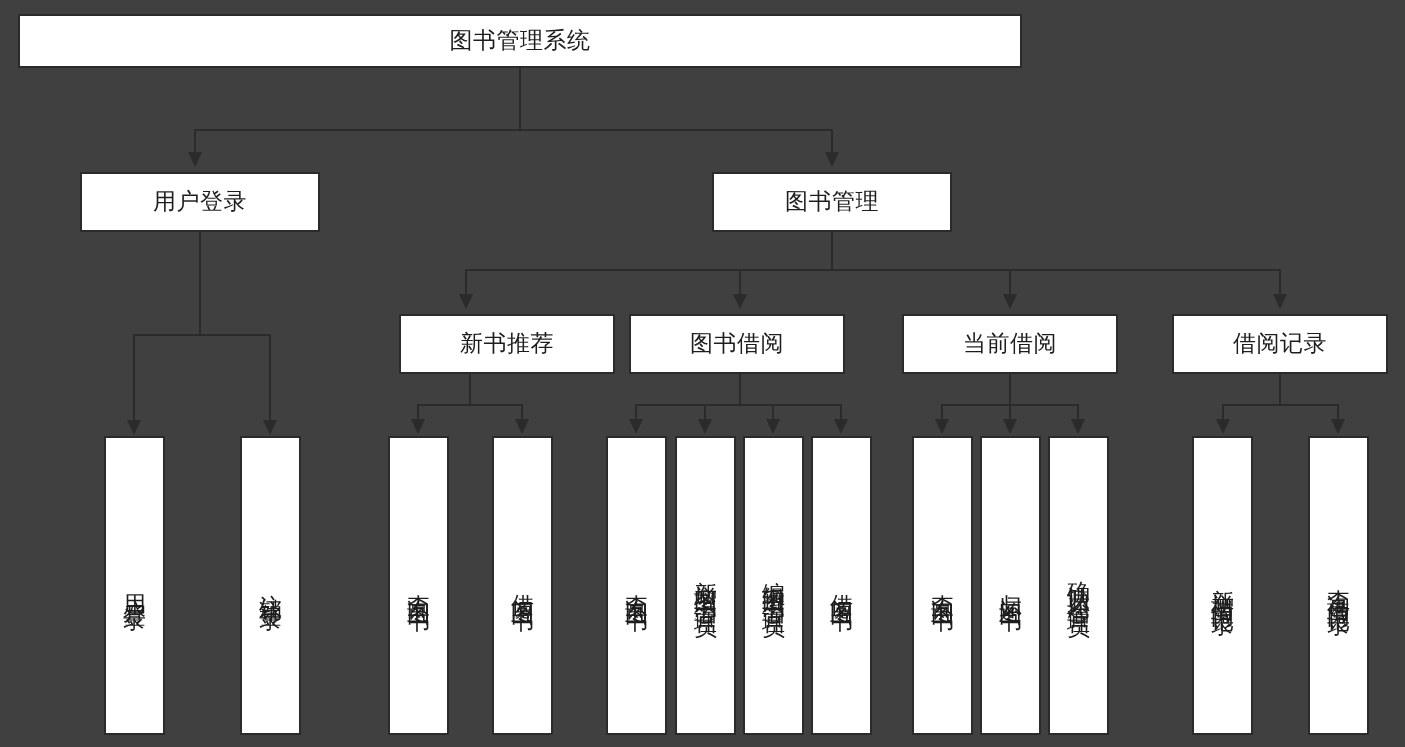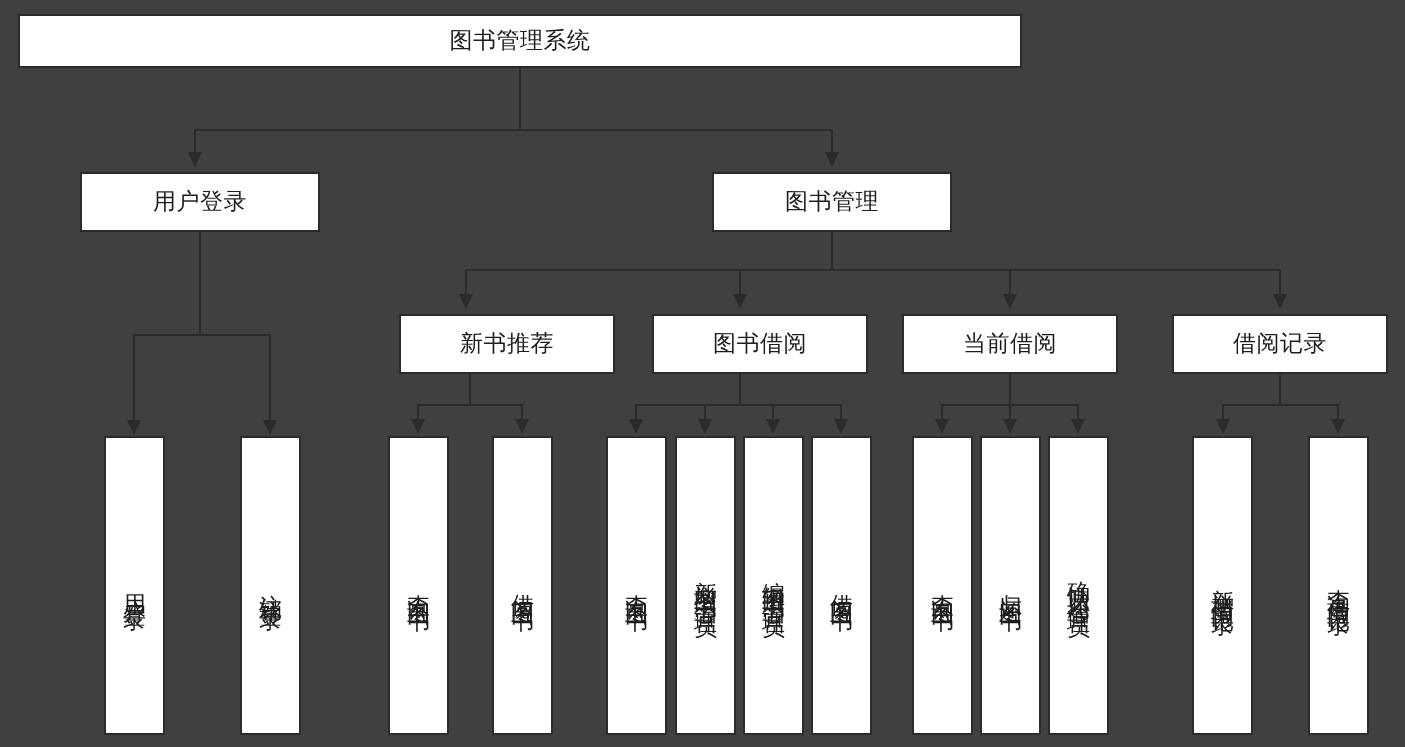--- a/index.html
+++ b/index.html
@@ -116,21 +116,21 @@
   <div class="ln v" style="left:739px;top:269px;width:2px;height:26px;"></div>
   <div class="arrow" style="left:733px;top:294px;"></div>
   <div class="ln v" style="left:1009px;top:269px;width:2px;height:26px;"></div>
   <div class="arrow" style="left:1003px;top:294px;"></div>
   <div class="ln v" style="left:1279px;top:269px;width:2px;height:26px;"></div>
   <div class="arrow" style="left:1273px;top:294px;"></div>
 
   <div class="node h" style="left:362px;top:314px;width:216px;height:60px;margin-left:37px;">
     <span class="lbl">新书推荐</span>
   </div>
-  <div class="node h" style="left:652px;top:314px;width:216px;height:60px;">
+  <div class="node h" style="left:629px;top:314px;width:216px;height:60px;">
     <span class="lbl">图书借阅</span>
   </div>
   <div class="node h" style="left:1172px;top:314px;width:216px;height:60px;">
     <span class="lbl">借阅记录</span>
   </div>
   <div class="node h" style="left:902px;top:314px;width:216px;height:60px;">
     <span class="lbl">当前借阅</span>
   </div>
 
   <div class="ln v" style="left:469px;top:374px;width:2px;height:31px;"></div>

